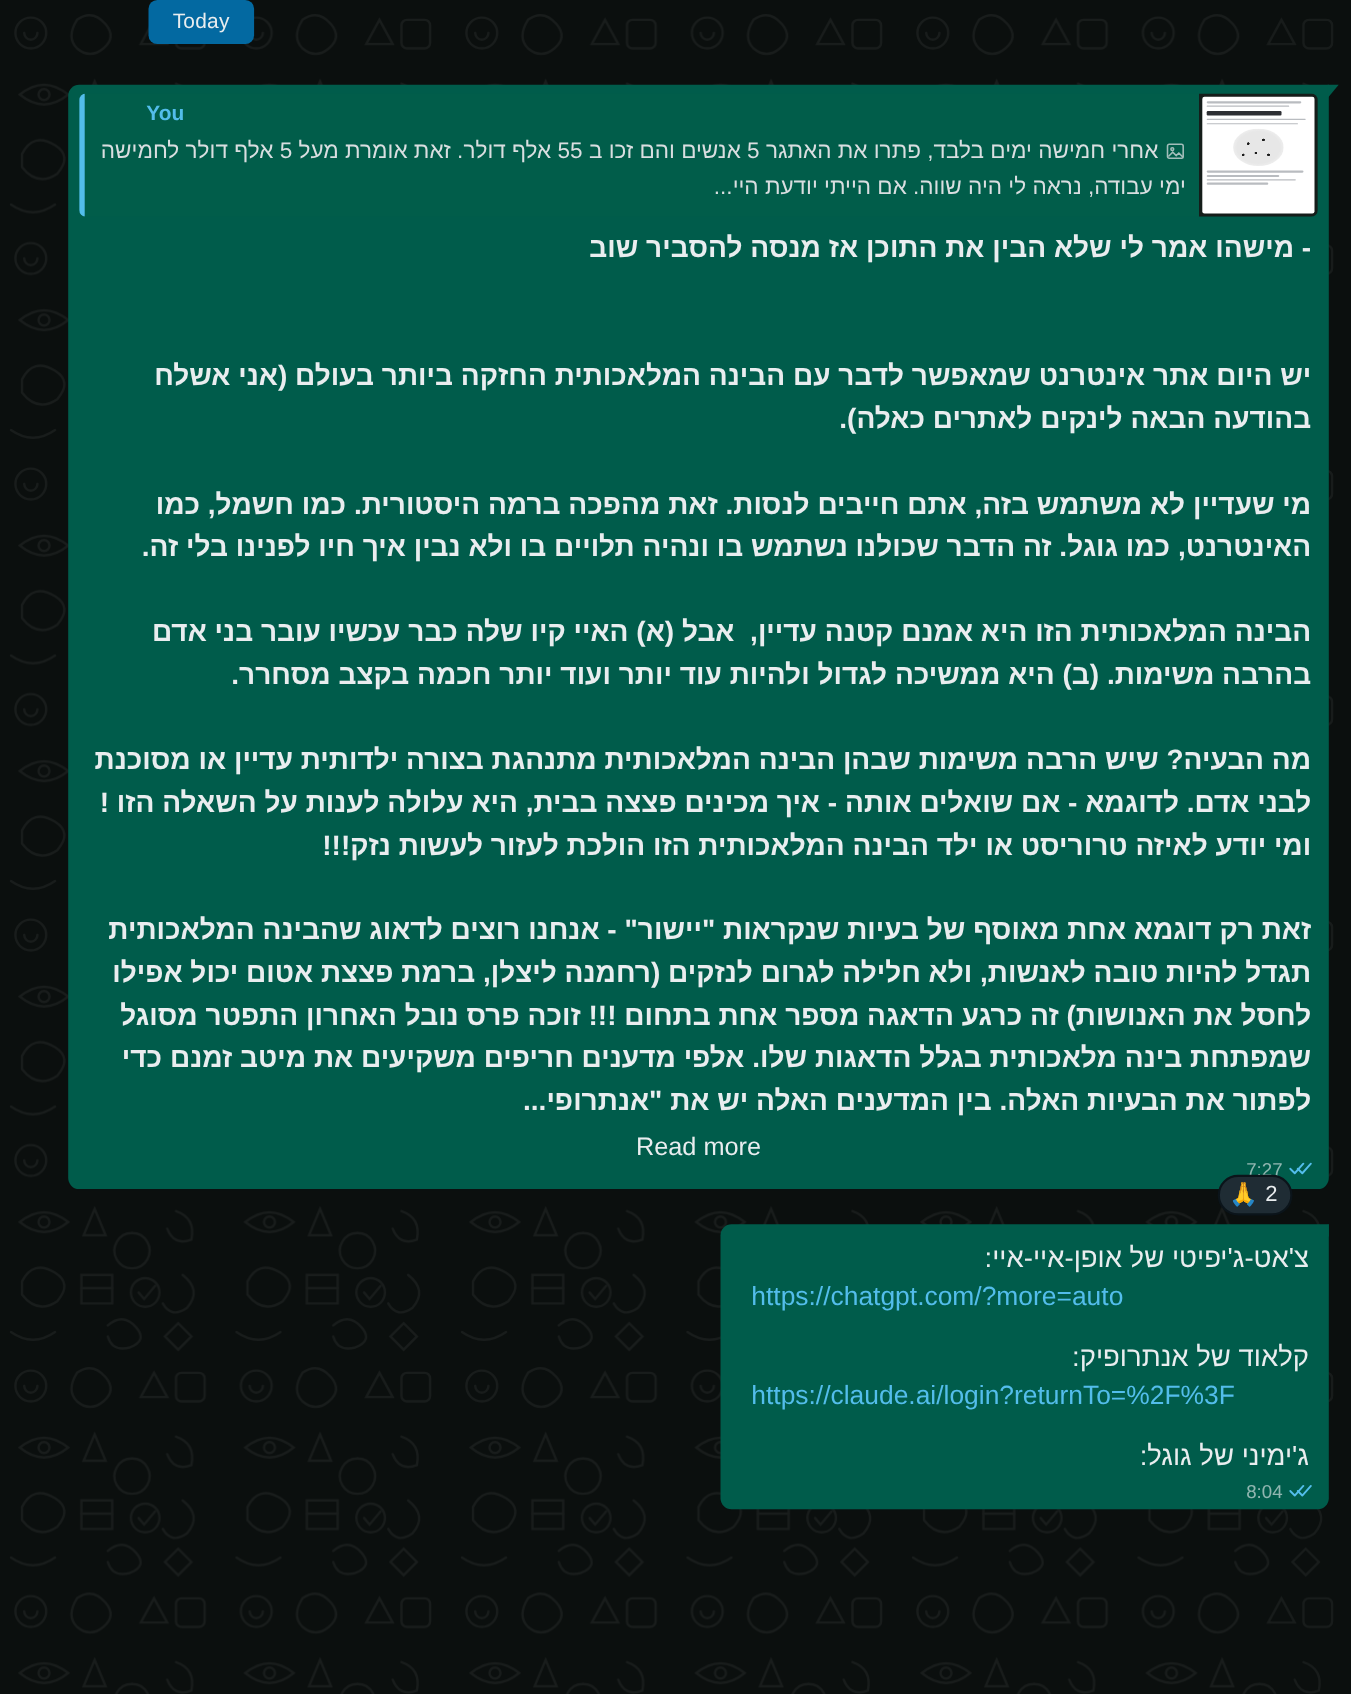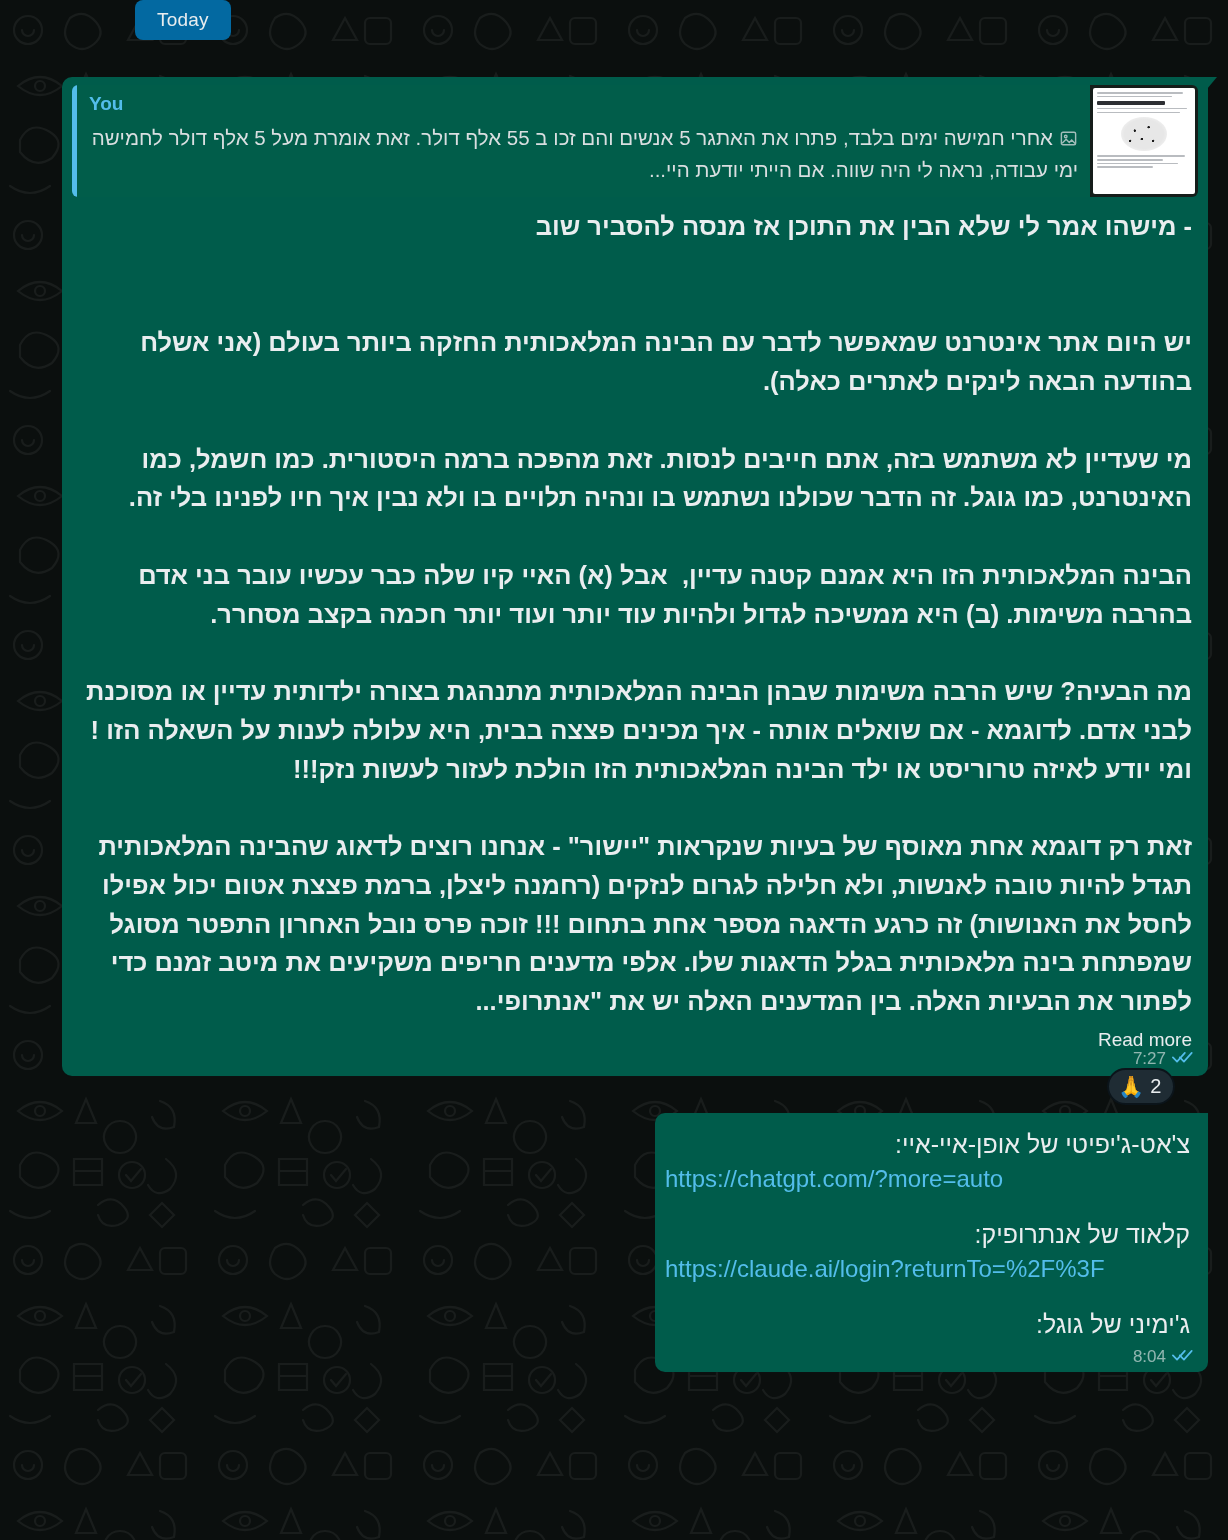--- a/index.html
+++ b/index.html
@@ -83,20 +83,21 @@
   .quote-body {
     flex: 1;
     padding: 8px 12px 9px 12px;
     min-width: 0;
   }
   .quote-author {
     color: #53bdeb;
     font-size: 19px;
     font-weight: bold;
     margin-bottom: 8px;
+    margin-left: 44px;
   }
   .quote-text {
     direction: rtl;
     text-align: right;
     color: #d9dee0;
     font-size: 20.5px;
     line-height: 1.42;
     display: -webkit-box;
     -webkit-line-clamp: 2;
     -webkit-box-orient: vertical;
@@ -159,23 +160,23 @@
     font-size: 25.5px;
     line-height: 1.52;
     color: #e9edef;
     padding: 0 6px;
     white-space: pre-wrap;
     word-wrap: break-word;
     font-weight: bold;
   }
   .read-more {
     direction: ltr;
-    text-align: right;
-    color: #e9edef;
-    font-size: 19px;
+    text-align: center;
+    color: #e9edef;
+    font-size: 23px;
     padding: 8px 6px 0 6px;
     cursor: pointer;
   }
   .meta-row {
     display: flex;
     justify-content: flex-end;
     align-items: center;
     gap: 6px;
     padding: 2px 4px 0 0;
     margin-top: -4px;
@@ -210,21 +211,21 @@
 
   
   .bubble-links {
     position: absolute;
     left: 655px;
     top: 1113px;
     width: 553px;
     background: #005c4b;
     border-radius: 10px 0 10px 10px;
     color: #e9edef;
-    padding: 14px 18px 10px 10px;
+    padding: 14px 18px 10px 28px;
     box-sizing: border-box;
     box-shadow: 0 1px 0.5px rgba(11,20,26,.23);
     overflow: hidden;
   }
   .bubble-links::after {
     content: "";
     position: absolute;
     top: 0;
     right: -9px;
     width: 0; height: 0;

